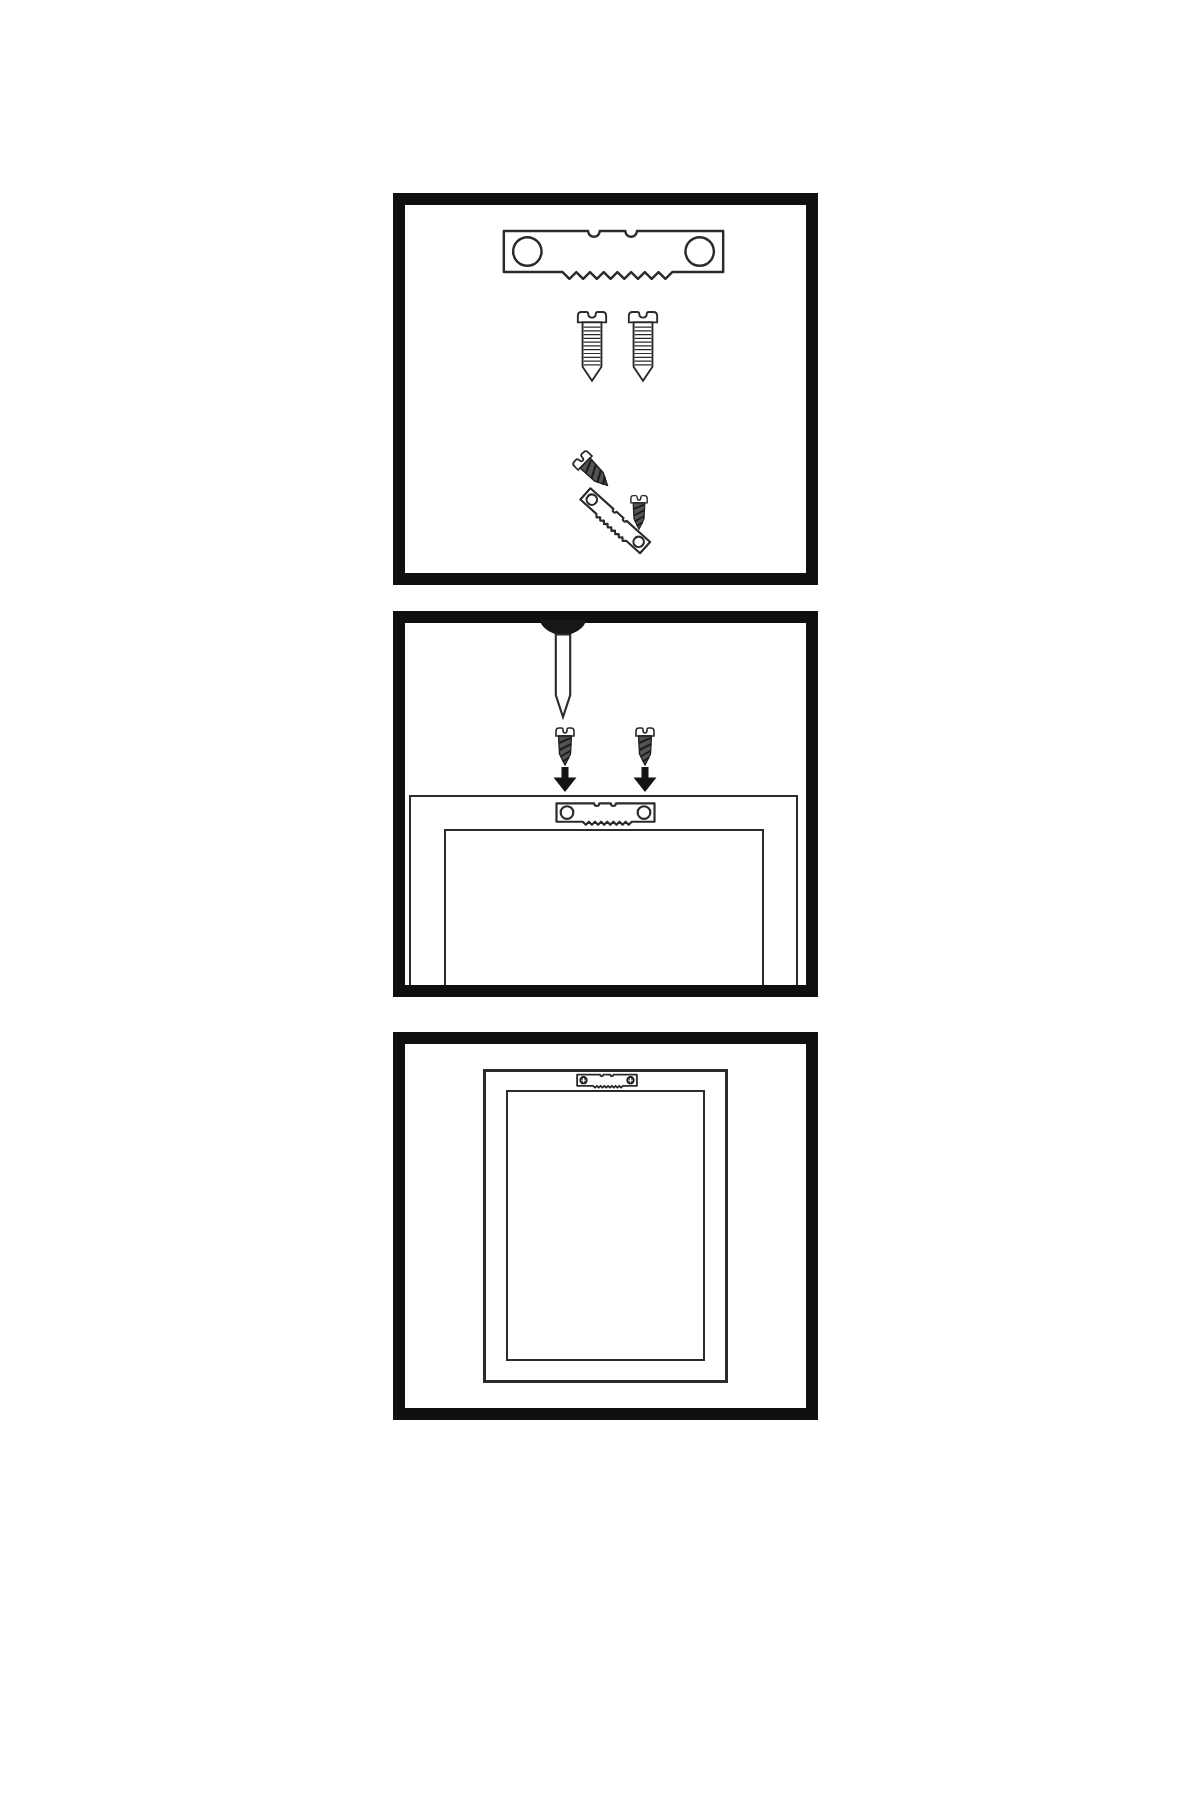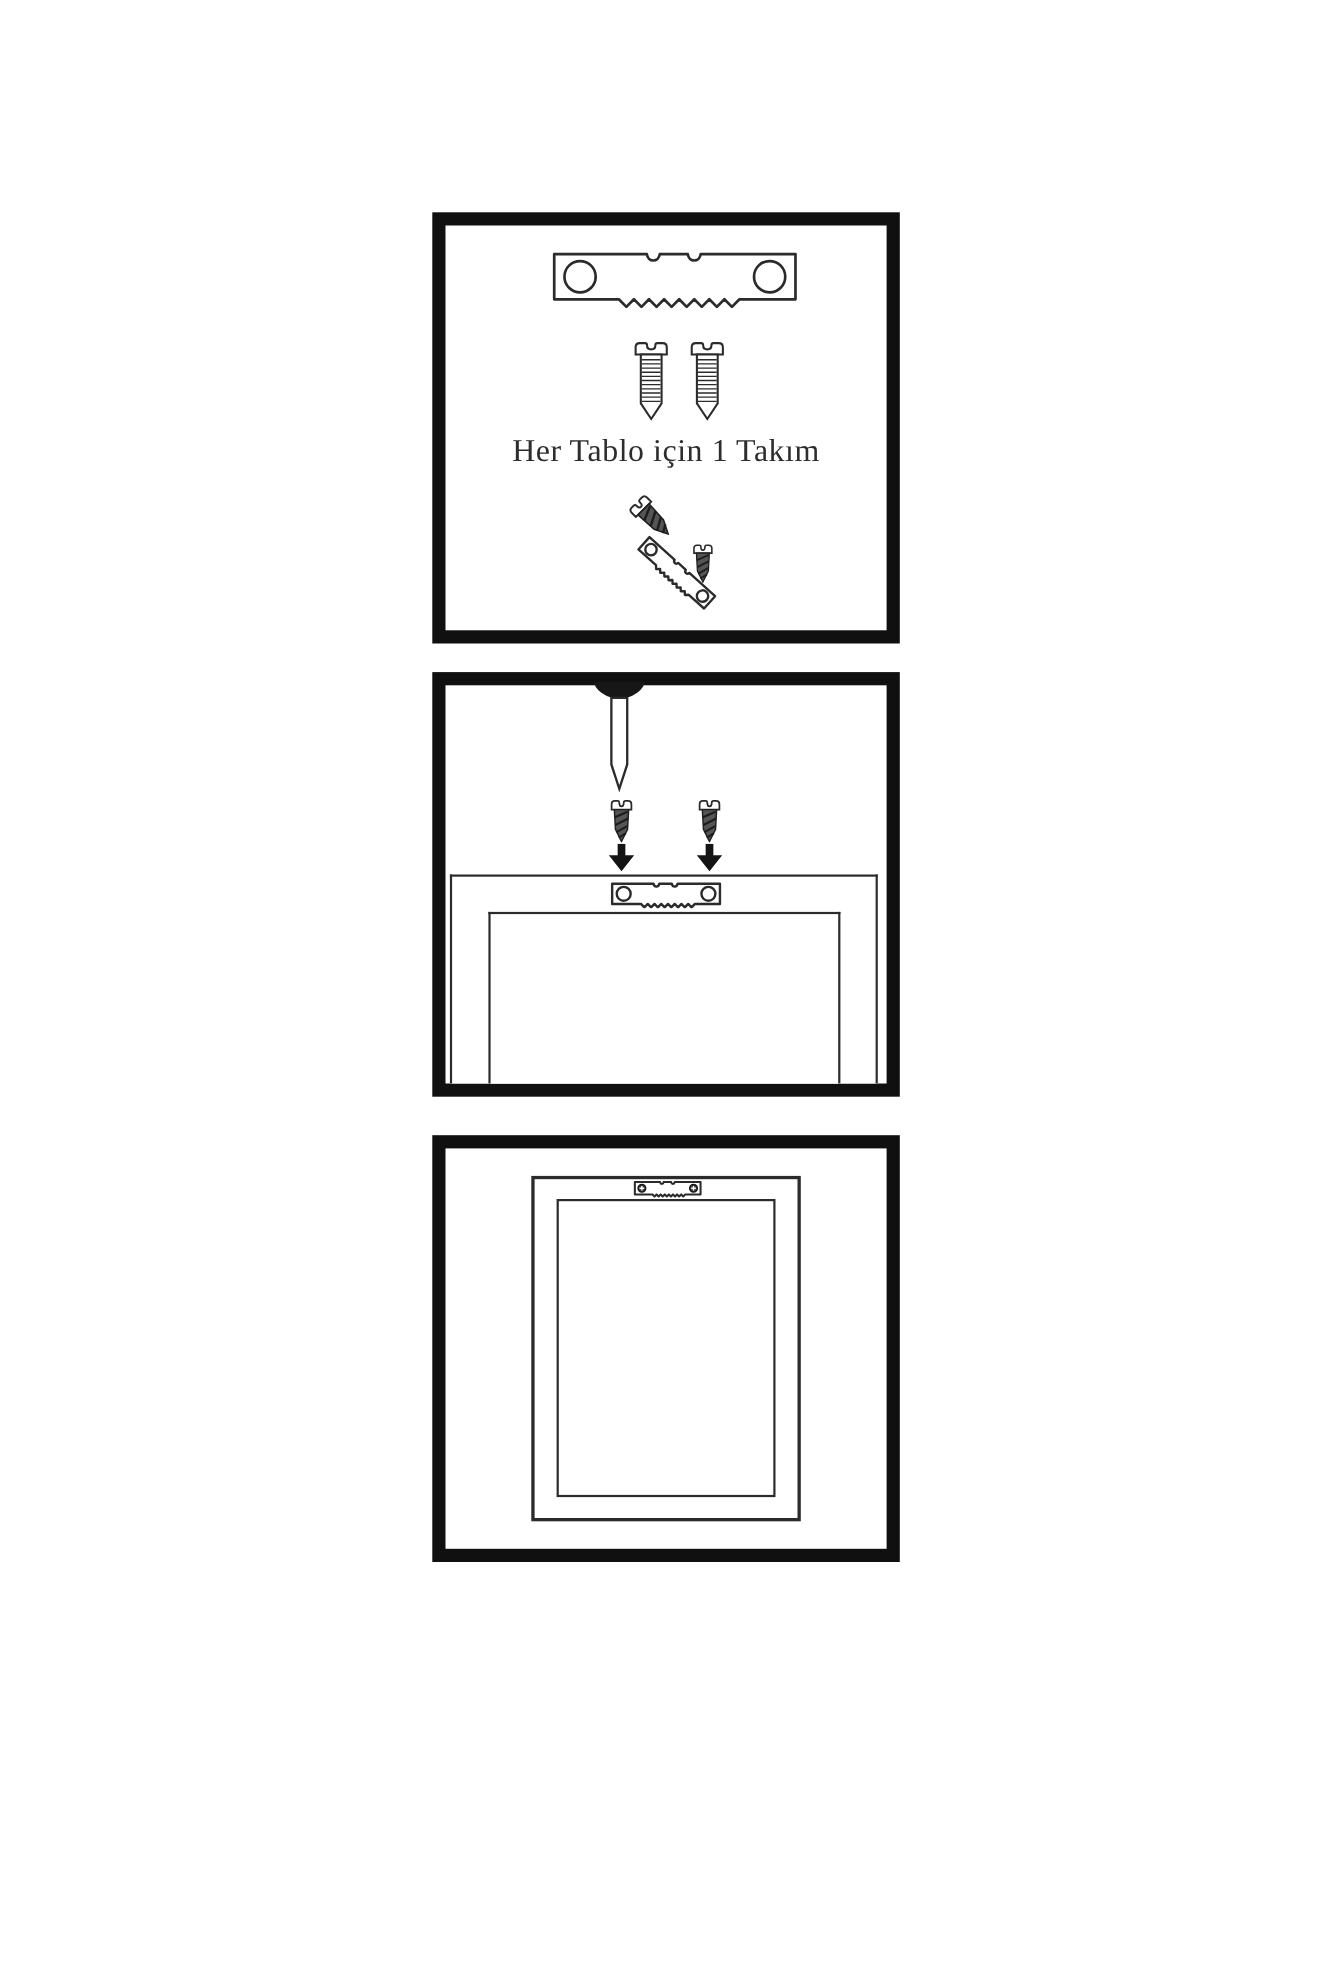--- a/index.html
+++ b/index.html
@@ -30,21 +30,20 @@
       <path d="M3,16 L3,9 Q3,5 7,5 L12,5 Q14,5 14,7 Q14,11 18,11 Q22,11 22,7 Q22,5 24,5 L29,5 Q33,5 33,9 L33,16 Z" fill="#ffffff" stroke="#2b2b2b" stroke-width="2"></path>
       <path d="M8,16 H28 V63 L18,78 L8,63 Z" fill="#ffffff" stroke="#2b2b2b" stroke-width="2"></path>
       <path d="M9,21 h18 M9,25 h18 M9,29 h18 M9,33 h18 M9,37 h18 M9,41 h18 M9,45 h18 M9,49 h18 M9,53 h18 M9,57 h18 M9,61 h18" stroke="#2b2b2b" stroke-width="1.3"></path>
     </svg>
     <svg class="abs" style="left:221px;top:101px;" width="34" height="78" viewBox="0 0 36 80">
       <path d="M3,16 L3,9 Q3,5 7,5 L12,5 Q14,5 14,7 Q14,11 18,11 Q22,11 22,7 Q22,5 24,5 L29,5 Q33,5 33,9 L33,16 Z" fill="#ffffff" stroke="#2b2b2b" stroke-width="2"></path>
       <path d="M8,16 H28 V63 L18,78 L8,63 Z" fill="#ffffff" stroke="#2b2b2b" stroke-width="2"></path>
       <path d="M9,21 h18 M9,25 h18 M9,29 h18 M9,33 h18 M9,37 h18 M9,41 h18 M9,45 h18 M9,49 h18 M9,53 h18 M9,57 h18 M9,61 h18" stroke="#2b2b2b" stroke-width="1.3"></path>
     </svg>
 
-    <div class="caption" style="top:189px;">Her Tablo için 1 Takım</div>
 
     <svg class="abs" style="left:175px;top:242px;transform:rotate(-45deg);" width="24" height="46" viewBox="0 0 22 42">
       <path d="M2,12 L2,7 Q2,4 5,4 L7.5,4 Q9,4 9,6 Q9,9 11,9 Q13,9 13,6 Q13,4 14.5,4 L17,4 Q20,4 20,7 L20,12 Z" fill="#ffffff" stroke="#2b2b2b" stroke-width="1.6"></path>
       <path d="M4.5,12 H17.5 L16.5,30 L11,41 L5.5,30 Z" fill="#555555" stroke="#1f1f1f" stroke-width="1.3"></path>
       <path d="M5,19 L16.5,14 M5.5,26 L17,20 M6.5,32.5 L16.6,26.8 M8.5,37.5 L15,33.6" stroke="#1d1d1d" stroke-width="2"></path>
     </svg>
 
     <svg class="abs" style="left:167px;top:305px;transform:rotate(42deg);" width="86" height="22" viewBox="0 0 240 58">
       <path d="M8,7 H94 C95,15 105,15 106,7 H132 C133,15 143,15 144,7 H232 V49 H180 L173,56 L166,49 L159,56 L152,49 L145,56 L138,49 L131,56 L124,49 L117,56 L110,49 L103,56 L96,49 L89,56 L82,49 L75,56 L68,49 H8 Z" fill="#ffffff" stroke="#2b2b2b" stroke-width="6" stroke-linejoin="round"></path>
       <circle cx="32" cy="28" r="14.5" fill="#ffffff" stroke="#2b2b2b" stroke-width="6"></circle>

